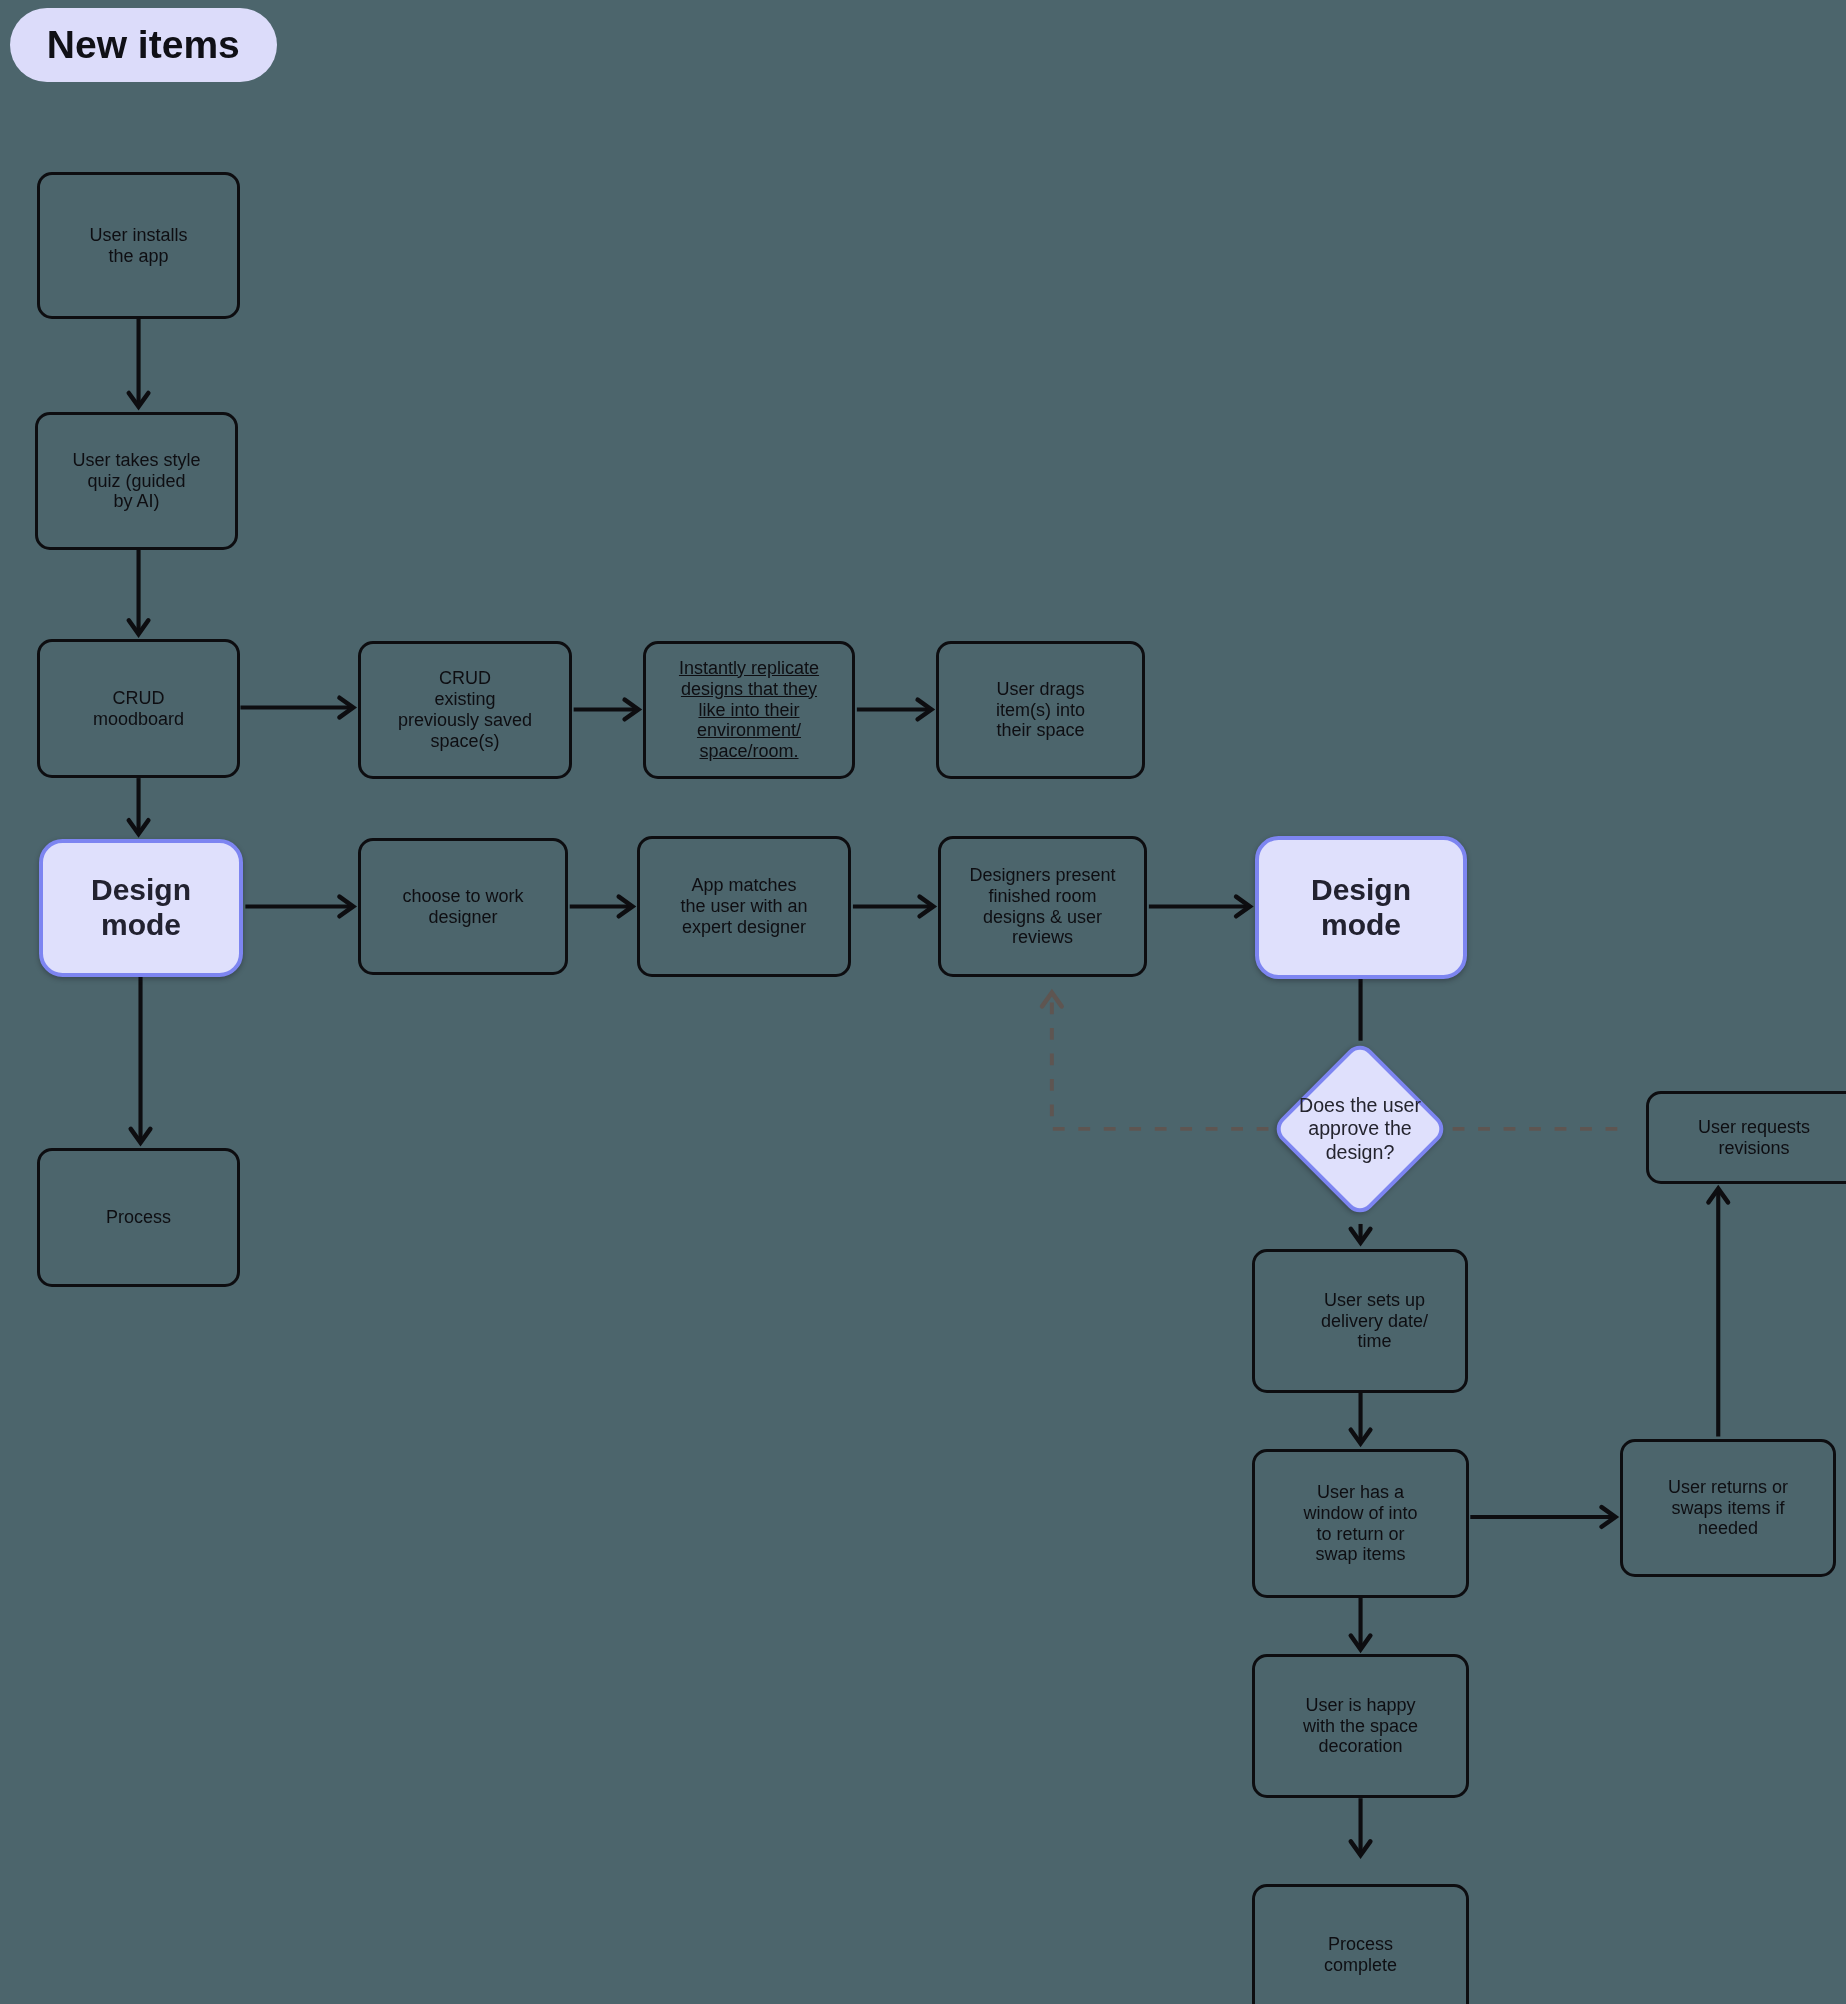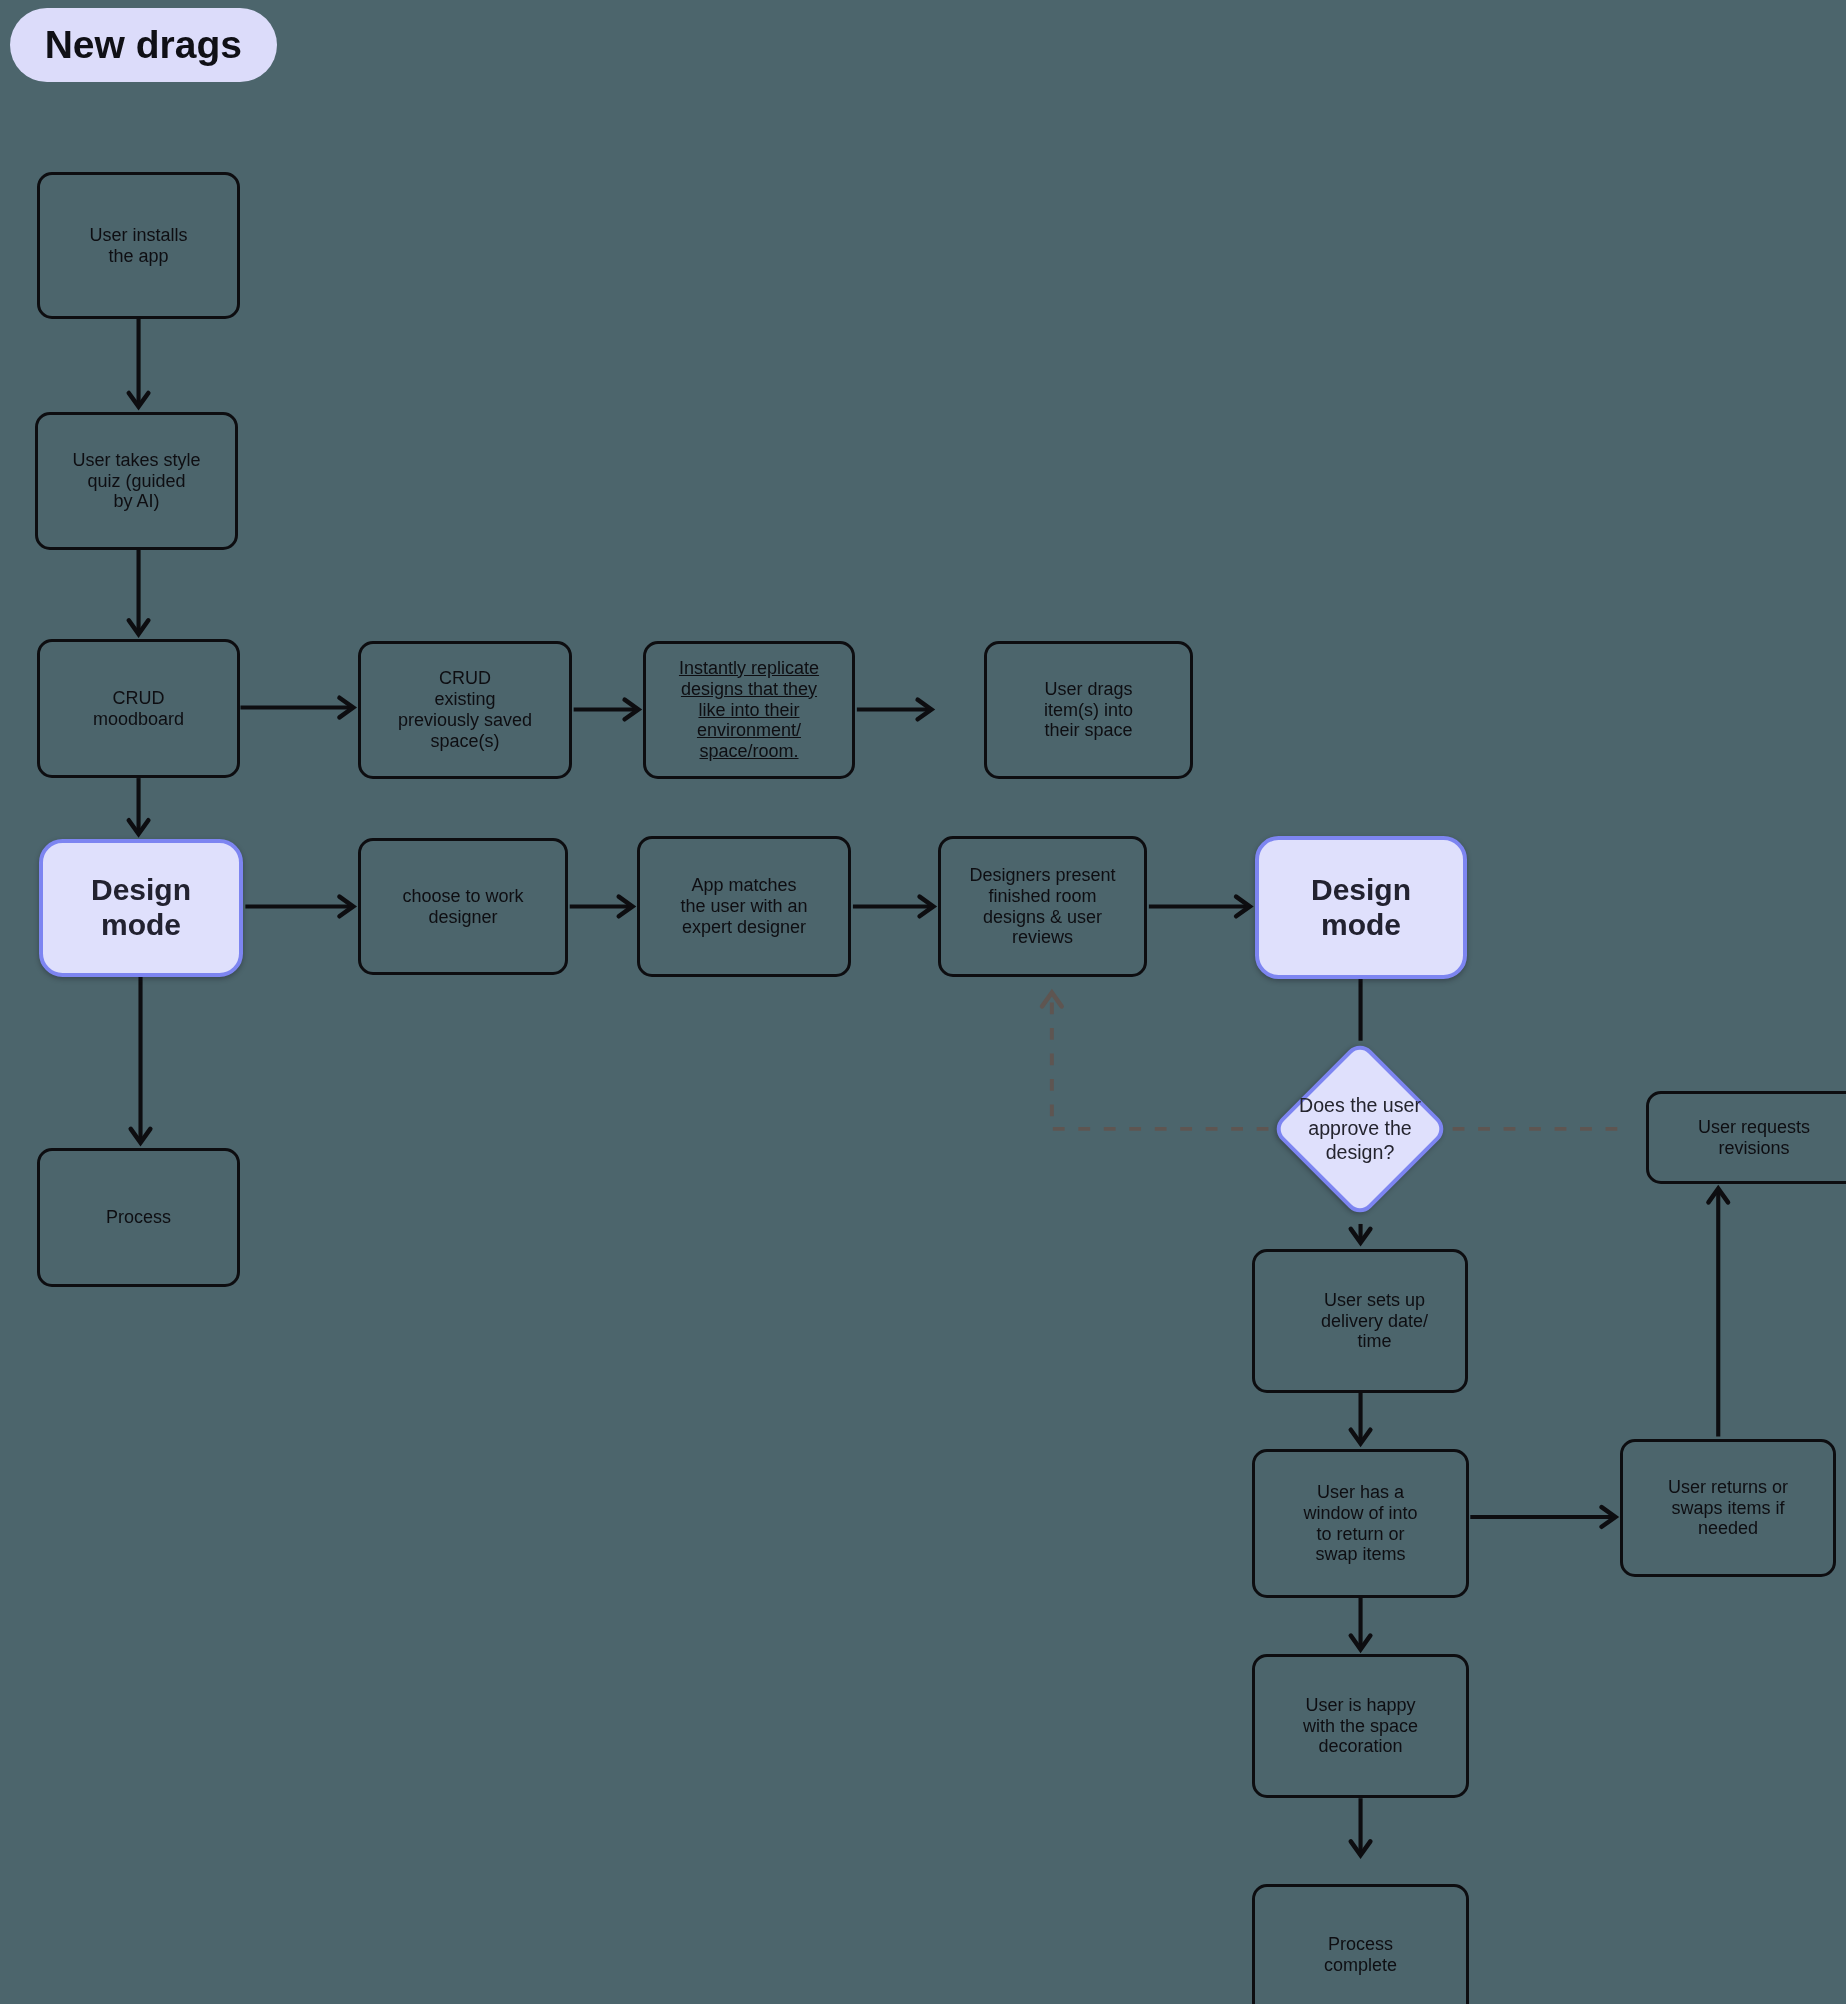--- a/index.html
+++ b/index.html
@@ -96,21 +96,21 @@
     <path class="edge" marker-end="url(#ah-black)" d="M 1388 1421 L 1388 1472"></path>
     <path class="edge" marker-end="url(#ah-black)" d="M 1388 1630 L 1388 1682"></path>
     <path class="edge" marker-end="url(#ah-black)" d="M 1388 1835 L 1388 1892"></path>
     <path class="edge" marker-end="url(#ah-black)" d="M 1500 1548 L 1647 1548"></path>
     <path class="edge" marker-end="url(#ah-black)" d="M 1753 1466 L 1753 1214"></path>
 
     <path class="edge-dashed" marker-end="url(#ah-gray)" d="M 1294 1152 L 1073 1152 L 1073 1014"></path>
     <path class="edge-dashed" d="M 1482 1152 L 1651 1152"></path>
   </svg>
 
-  <div class="pill">New drags</div>
+  <div class="pill">New items</div>
 
   <div class="node" style="left:37px;top:172px;width:203px;height:147px;">User installs
 the app</div>
 
   <div class="node" style="left:35px;top:412px;width:203px;height:138px;">User takes style
 quiz (guided
 by AI)</div>
 
   <div class="node" style="left:37px;top:639px;width:203px;height:139px;">CRUD
 moodboard</div>
@@ -123,21 +123,21 @@
 existing
 previously saved
 space(s)</div>
 
   <div class="node" style="left:643px;top:641px;width:212px;height:138px;text-decoration:underline;">Instantly replicate
 designs that they
 like into their
 environment/
 space/room.</div>
 
-  <div class="node" style="left:936px;top:641px;width:209px;height:138px;margin-left:48px;">User drags
+  <div class="node" style="left:936px;top:641px;width:209px;height:138px;">User drags
 item(s) into
 their space</div>
 
   <div class="node" style="left:358px;top:838px;width:210px;height:137px;">choose to work
 designer</div>
 
   <div class="node" style="left:637px;top:836px;width:214px;height:141px;">App matches
 the user with an
 expert designer</div>
 

